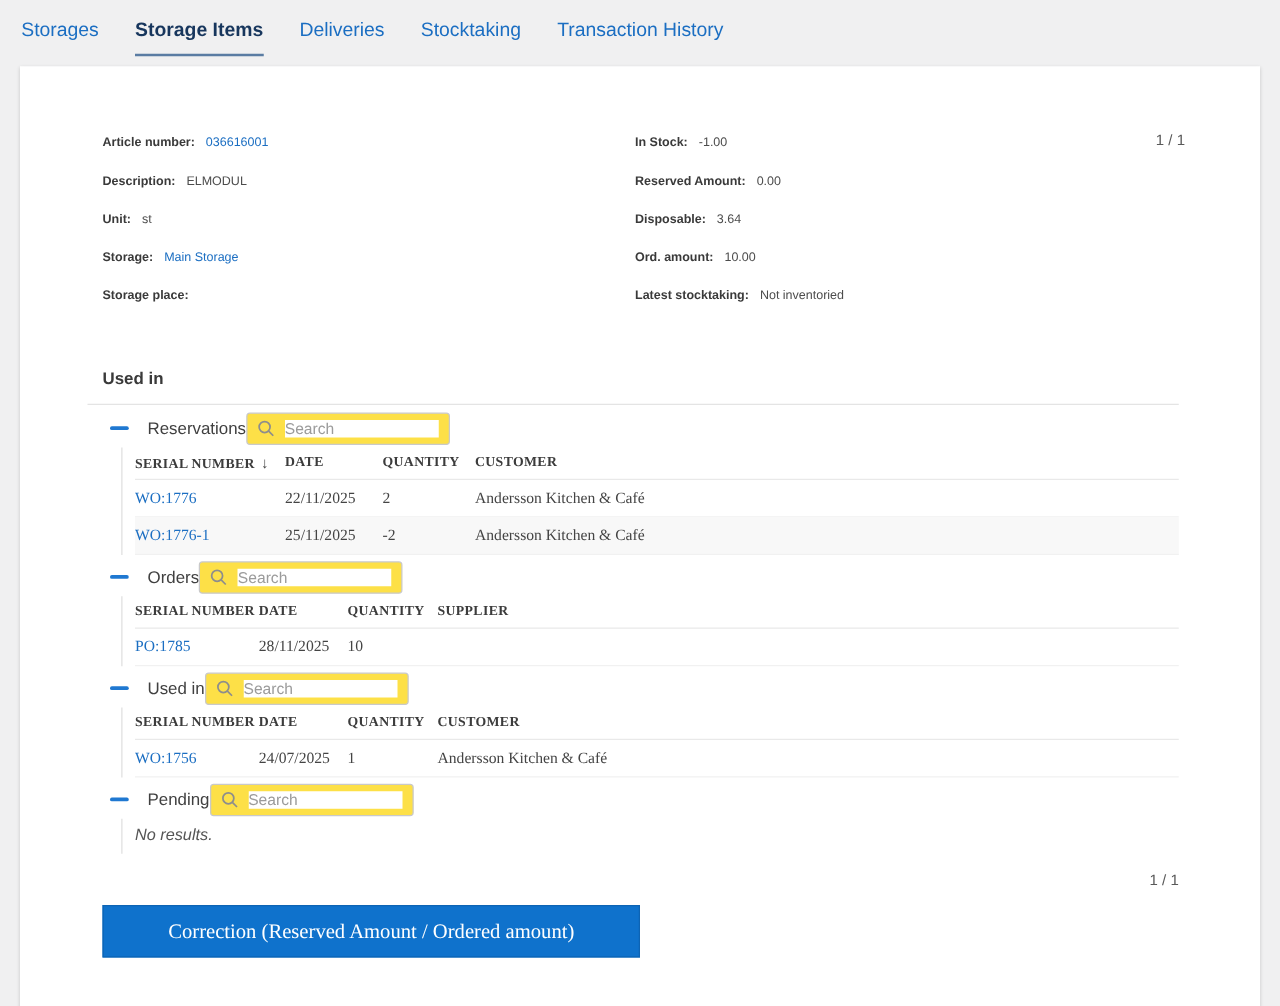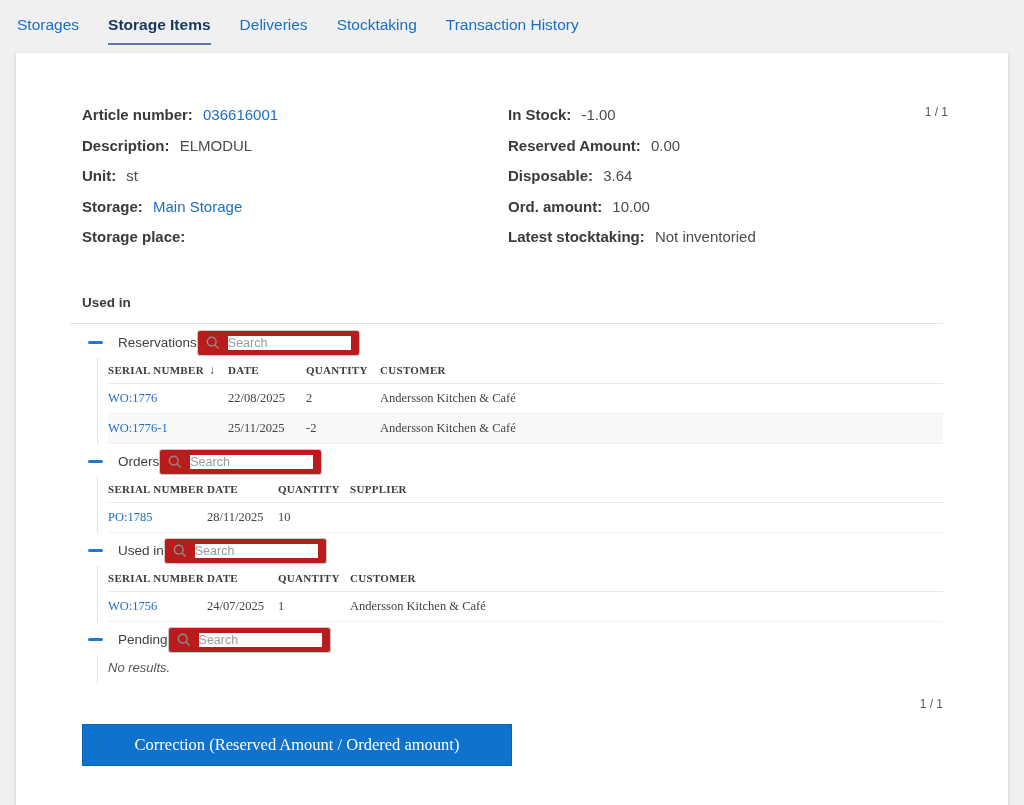--- a/index.html
+++ b/index.html
@@ -21,37 +21,37 @@
   
   .card {
     margin: 8px 16px 0 16px; width: 992px; min-height: 735px;
     background: #ffffff; box-shadow: 0 1px 3px rgba(0,0,0,.18);
     position: relative; padding: 52px 65px 42px 66px;
   }
   .pagination-top { position: absolute; top: 52px; right: 60px; font-size: 12px; color: #595959; }
 
   
   .details { display: grid; grid-template-columns: 426px 1fr; }
-  .detail-row { margin-bottom: 11.5px; font-size: 15px; line-height: 19px; }
+  .detail-row { margin-bottom: 11.5px; font-size: 10px; line-height: 19px; }
   .detail-label { font-weight: 700; color: #3a3a3a; }
   .detail-value { color: #4c4c4c; margin-left: 6px; }
   .link { color: #1b6ec2; text-decoration: none; cursor: pointer; }
 
   
   .used-in-heading { font-size: 13.5px; font-weight: 700; color: #3a3a3a; margin-top: 37px; }
   .main-divider { border: none; border-top: 1px solid #e4e4e4; margin: 13px 0 4px -12px; }
 
   .section-header { display: flex; justify-content: flex-start; align-items: center; margin-top: 3px; height: 30px; }
   .section-title-wrap { display: flex; align-items: center; padding-left: 6px; }
   .collapse-dash { width: 15px; height: 3px; background: #1f78d1; border-radius: 2px; cursor: pointer; flex: 0 0 auto; }
   .section-title { font-size: 13.5px; color: #404040; margin-left: 15px; }
 
   .searchbox {
     width: 163px; height: 26px; border: 1px solid #c9c9c9; border-radius: 3px;
-    display: flex; align-items: center; padding: 0 8px; background: #b91c1c;
+    display: flex; align-items: center; padding: 0 8px; background: #fde047;
   }
   .searchbox svg { flex: 0 0 auto; }
   .searchbox input {
     border: none; outline: none; width: 100%; margin-left: 8px;
     font-size: 12.5px; color: #444; font-family: "Liberation Sans", sans-serif;
   }
   .searchbox input::placeholder { color: #9b9b9b; }
 
   .table-wrap { margin-left: 15px; border-left: 1px solid #e0e0e0; padding-left: 10px; }
   .grid-table { width: 100%; }
@@ -155,21 +155,21 @@
     <div class="table-wrap">
       <div class="grid-table">
         <div class="trow thead">
           <div class="th"><span>SERIAL NUMBER</span><span class="sort-arrow">↓</span></div>
           <div class="th">DATE</div>
           <div class="th">QUANTITY</div>
           <div class="th">CUSTOMER</div>
         </div>
         <div class="trow tr">
           <div><a class="link">WO:1776</a></div>
-          <div>22/08/2025</div>
+          <div>22/11/2025</div>
           <div>2</div>
           <div>Andersson Kitchen &amp; Café</div>
         </div>
         <div class="trow tr zebra">
           <div><a class="link">WO:1776-1</a></div>
           <div>25/11/2025</div>
           <div>-2</div>
           <div>Andersson Kitchen &amp; Café</div>
         </div>
       </div>

